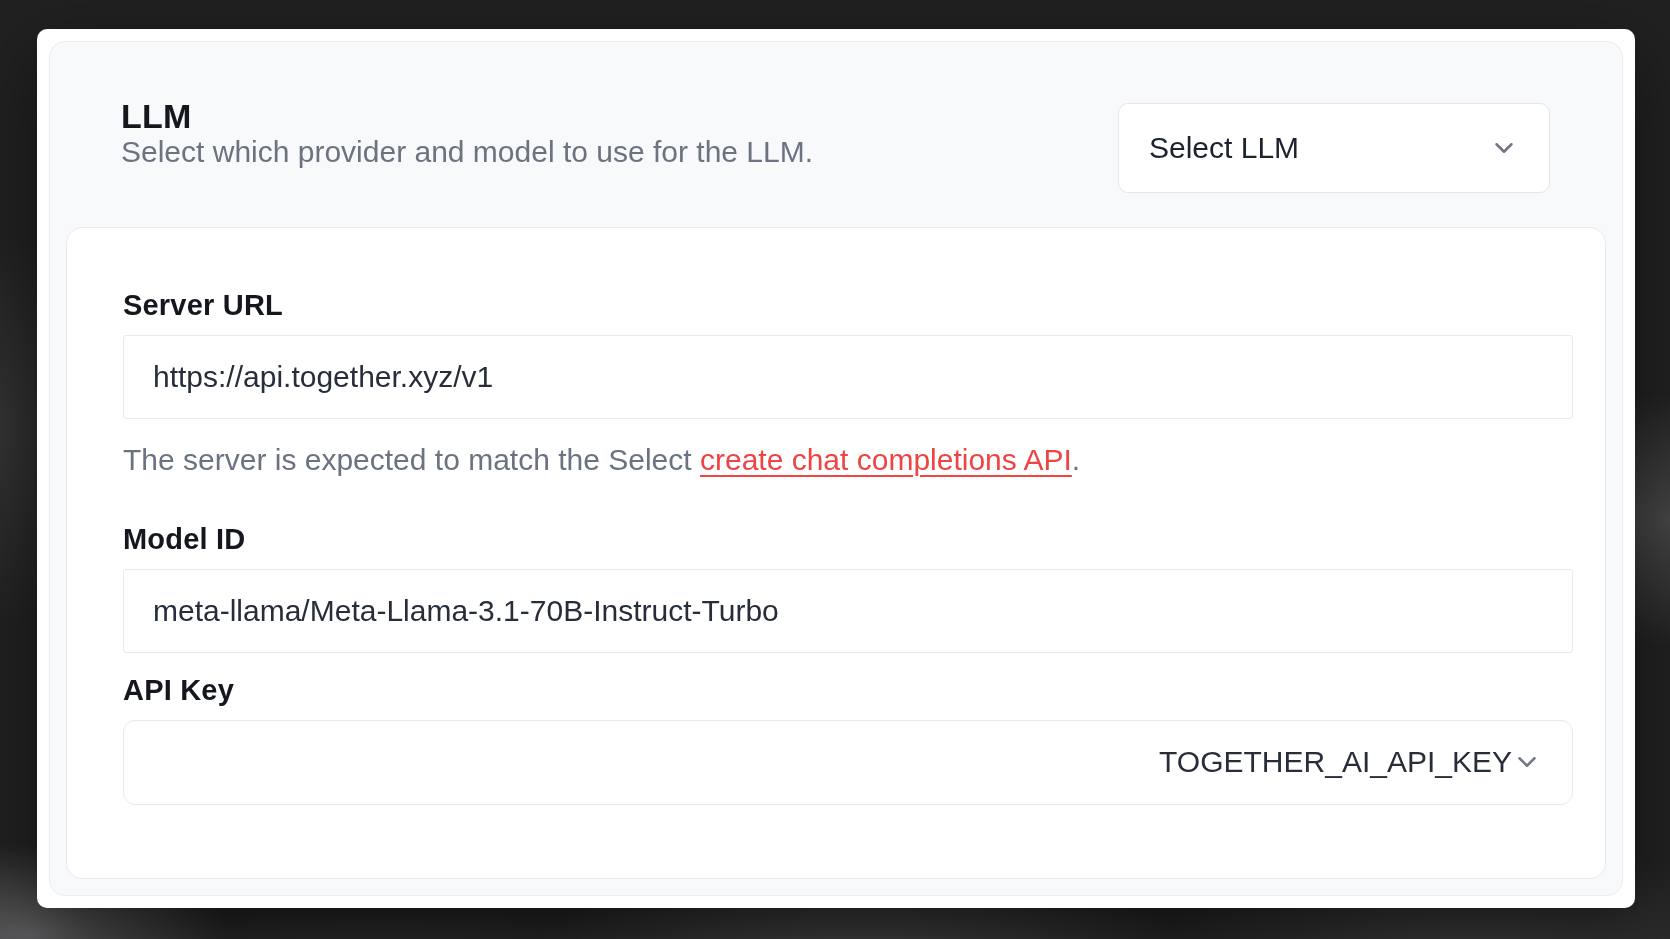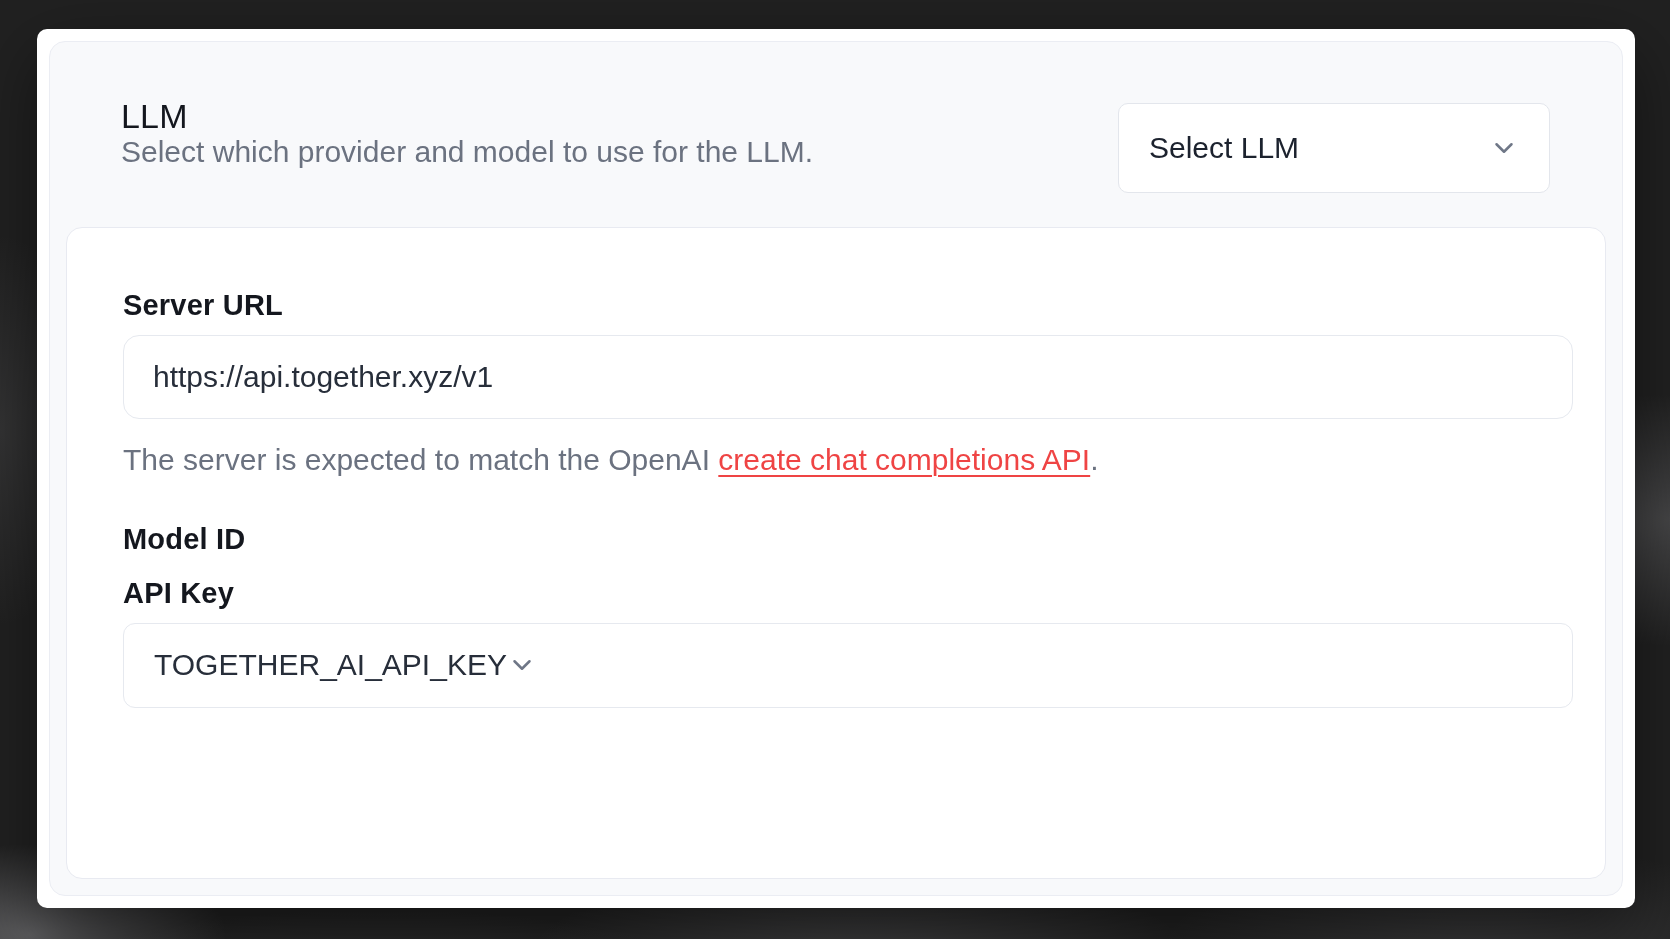--- a/index.html
+++ b/index.html
@@ -25,21 +25,21 @@
   }
   .section-card {
     position: absolute; left: 12px; top: 12px; right: 12px; bottom: 12px;
     background: #f8f9fb; border: 1px solid #ebedf3; border-radius: 16px;
   }
   .card-header {
     display: flex; justify-content: space-between; align-items: flex-start;
     padding: 57px 72px 0 71px;
   }
   .section-title {
-    font-size: 34px; font-weight: 400; color: #14171e; line-height: 1.05;
+    font-size: 34px; font-weight: 700; color: #14171e; line-height: 1.05;
     letter-spacing: .2px;
   }
   .section-desc {
     font-size: 30px; color: #6b7280; line-height: 1.15;
   }
   .dropdown-btn {
     width: 432px; height: 90px; margin-top: 4px; padding: 0 30px;
     display: flex; align-items: center; justify-content: space-between;
     background: #ffffff; border: 1px solid #e3e6ec; border-radius: 10px;
     font-family: "Liberation Sans", sans-serif;
@@ -50,36 +50,36 @@
     margin: 34px 16px 0 16px; height: 652px;
     background: #ffffff; border: 1px solid #e8eaf1; border-radius: 16px;
     padding: 62px 32px 55px 56px;
   }
   .field-label {
     display: block; font-size: 29px; font-weight: 700; color: #14171e;
     letter-spacing: .2px; line-height: 1.1;
   }
   .text-input {
     display: block; width: 100%; height: 84px; margin-top: 13px; padding: 0 29px;
-    background: #ffffff; border: 1px solid #e6e9ef; border-radius: 16px;
+    background: #ffffff; border: 1px solid #e6e9ef; border-radius: 3px;
     font-family: "Liberation Sans", sans-serif;
     font-size: 30px; color: #272e3a; outline: none;
   }
   .helper-text {
     margin-top: 23px; font-size: 30px; color: #6b7280; line-height: 1.2;
   }
   .helper-text a {
     color: #ef4444; text-decoration: underline;
     text-underline-offset: 5px; text-decoration-thickness: 2px;
   }
   .mt-field { margin-top: 46px; }
   .mt-field-sm { margin-top: 22px; }
   .select-btn {
     width: 100%; height: 85px; margin-top: 13px; padding: 0 30px;
-    display: flex; align-items: center; justify-content: flex-start;
+    display: flex; align-items: center; justify-content: flex-end;
     background: #ffffff; border: 1px solid #e6e9ef; border-radius: 12px;
     font-family: "Liberation Sans", sans-serif;
     font-size: 30px; color: #272e3a; cursor: pointer;
   }
 </style>
 </head>
 <body>
 
 <div class="backdrop">
   <div class="modal">
@@ -97,23 +97,24 @@
               <polyline points="6 9 12 15 18 9"></polyline>
             </svg>
           </span>
         </button>
       </div>
 
       <div class="panel">
 
         <label class="field-label">Server URL</label>
         <input class="text-input" type="text" value="https://api.together.xyz/v1" style="">
-        <div class="helper-text"><span>The server is expected to match the OpenAI </span><a href="#">create chat completions API</a><span>.</span></div>
+        <div class="helper-text"><span>The server is expected to match the Select </span><a href="#">create chat completions API</a><span>.</span></div>
 
         <label class="field-label mt-field">Model ID</label>
+        <input class="text-input" type="text" value="meta-llama/Meta-Llama-3.1-70B-Instruct-Turbo" style="">
 
         <label class="field-label mt-field-sm">API Key</label>
         <button class="select-btn">
           <span>TOGETHER_AI_API_KEY</span>
           <span class="chevron">
             <svg viewBox="0 0 24 24" width="30" height="30" fill="none" stroke="#6f7787" stroke-width="2" stroke-linecap="round" stroke-linejoin="round">
               <polyline points="6 9 12 15 18 9"></polyline>
             </svg>
           </span>
         </button>

